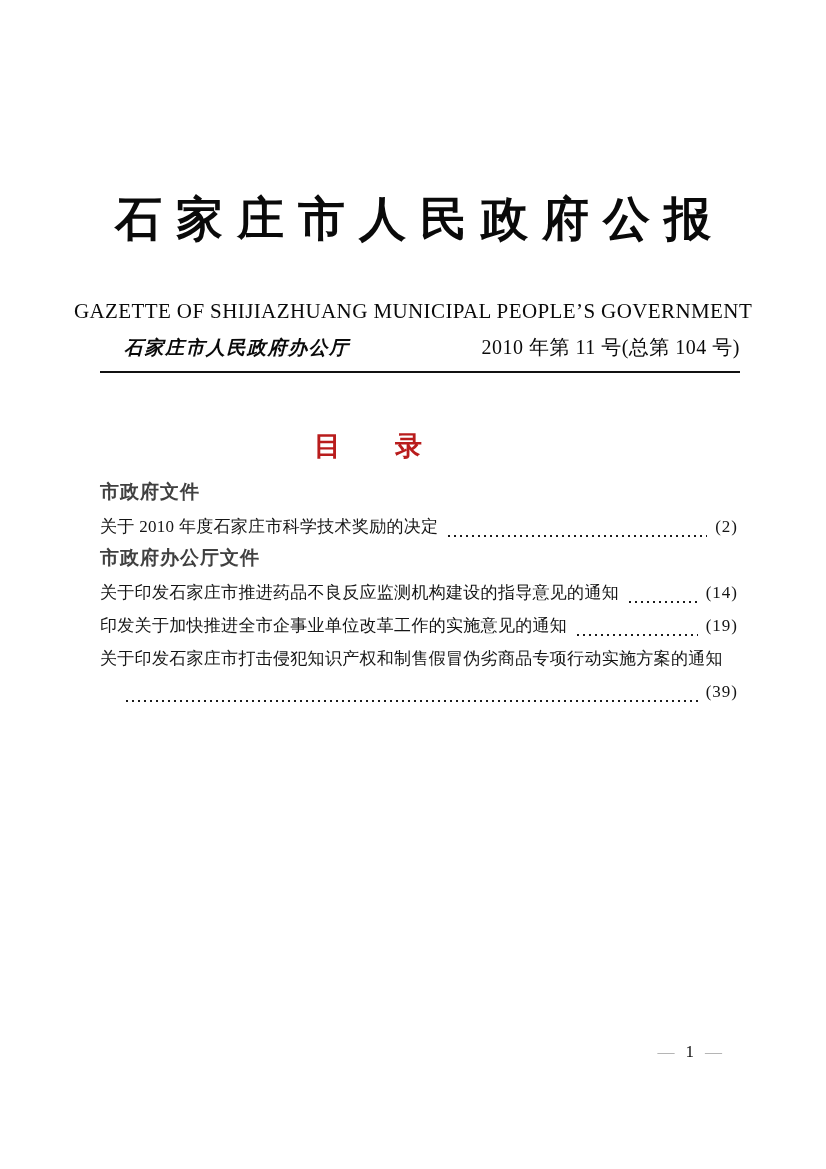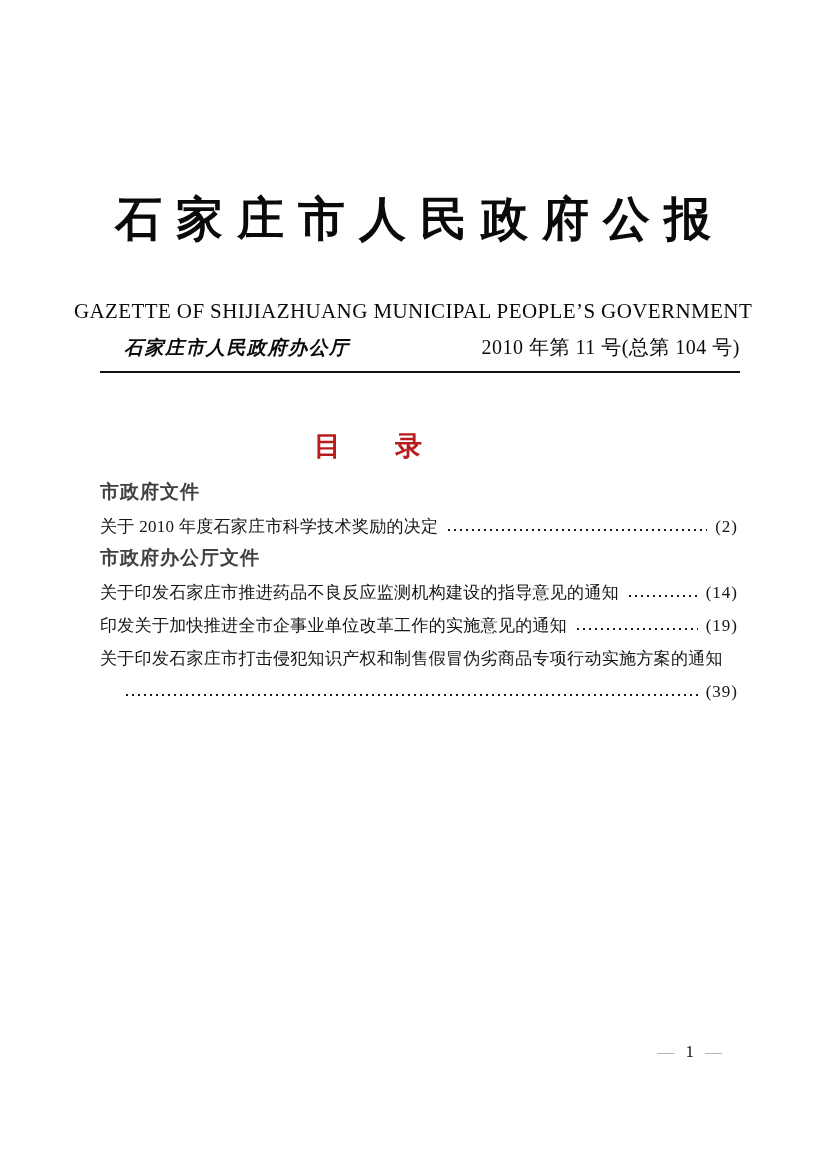--- a/index.html
+++ b/index.html
@@ -106,21 +106,21 @@
     font-family: Liberation Mono, monospace;
     font-weight: 700;
     font-size: 19px;
     letter-spacing: 1px;
     color: #404040;
   }
   .toc-row {
     height: 33px;
     line-height: 33px;
     display: flex;
-    align-items: flex-start;
+    align-items: center;
     font-size: 17px;
     color: #151515;
   }
   .toc-item-title {
     white-space: nowrap;
     letter-spacing: 0.3px;
   }
   .leader {
     flex: 1;
     height: 2px;

